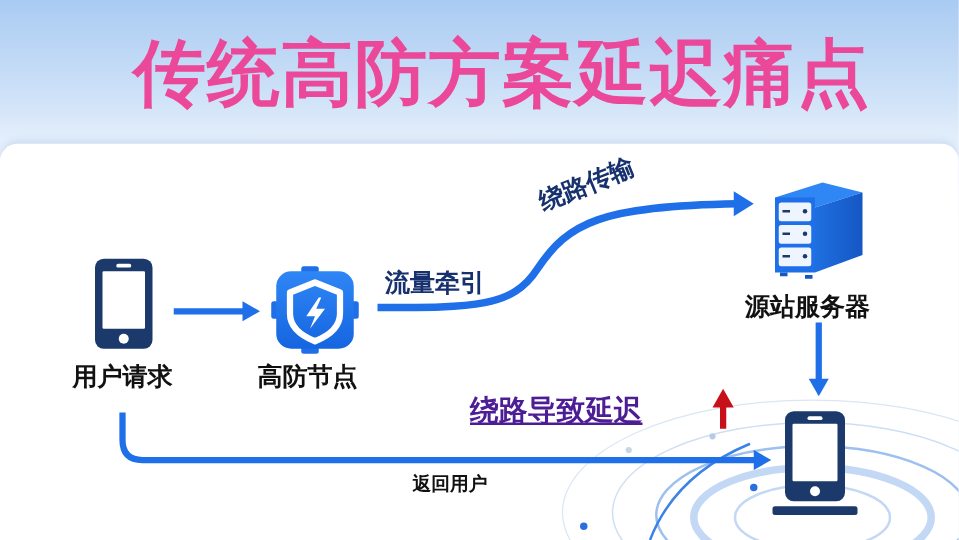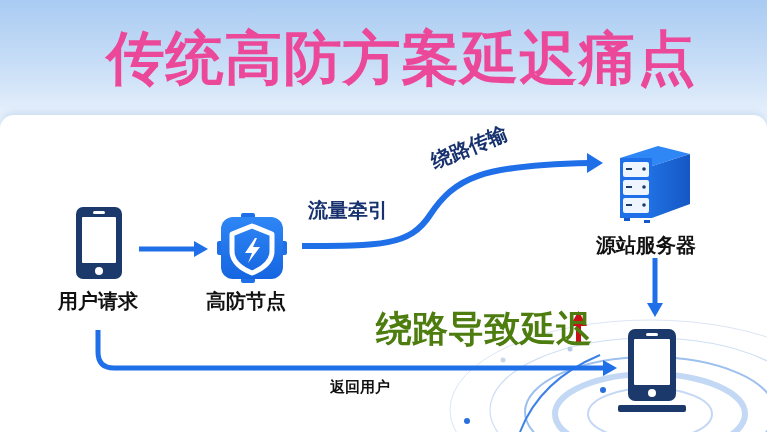--- a/index.html
+++ b/index.html
@@ -16,21 +16,21 @@
   }
   .card {
     position:absolute; left:0; top:115px; width:767px; height:317px;
     background:#ffffff; border-radius:14px 14px 0 0;
     box-shadow: 0 -2px 6px rgba(120,160,210,0.25);
   }
   .label {
     position:absolute; font-weight:bold; color:#111; font-size:20px; line-height:24px; white-space:nowrap;
   }
   .label.blue { color:#17316e; }
-  .label.red { color:#4d7c0f; font-size:36px; line-height:30px; }
+  .label.red { color:#4c1d95; font-size:23px; line-height:30px;text-decoration:underline; }
   svg.overlay { position:absolute; left:0; top:0; }
 </style>
 </head>
 <body>
 
 <div class="title">传统高防方案延迟痛点</div>
 
 <div class="card"></div>
 
 <svg class="overlay" width="767" height="432" viewBox="0 0 767 432">
@@ -123,17 +123,17 @@
   <g>
     <rect x="576" y="323" width="5" height="20" fill="#c8101a"></rect>
     <polygon points="570,326 578.5,311 587,326" fill="#c8101a"></polygon>
   </g>
 </svg>
 
 <div class="label" style="left:58px; top:289px;">用户请求</div>
 <div class="label" style="left:206px; top:289px;">高防节点</div>
 <div class="label" style="left:596px; top:233px;">源站服务器</div>
 
-<div class="label blue" style="left:308px; top:198px;">流量牵引</div>
+<div class="label blue" style="left:308px; top:214px;">流量牵引</div>
 <div class="label blue" style="left:432px; top:150px; transform:rotate(-22deg); transform-origin:left center;">绕路传输</div>
 <div class="label" style="left:330px; top:375px; font-size:15px;">返回用户</div>
 
 <div class="label red" style="left:376px; top:314px;">绕路导致延迟</div>
 
 </body></html>

